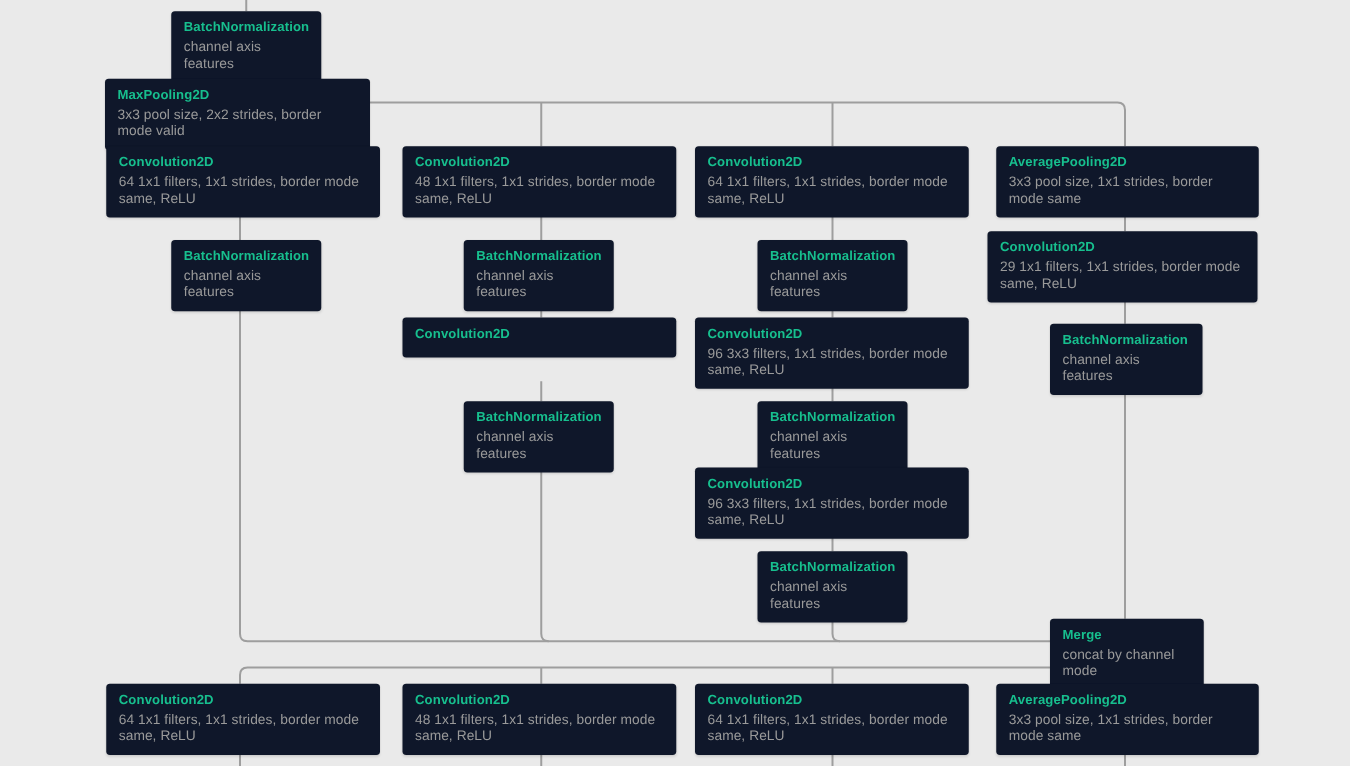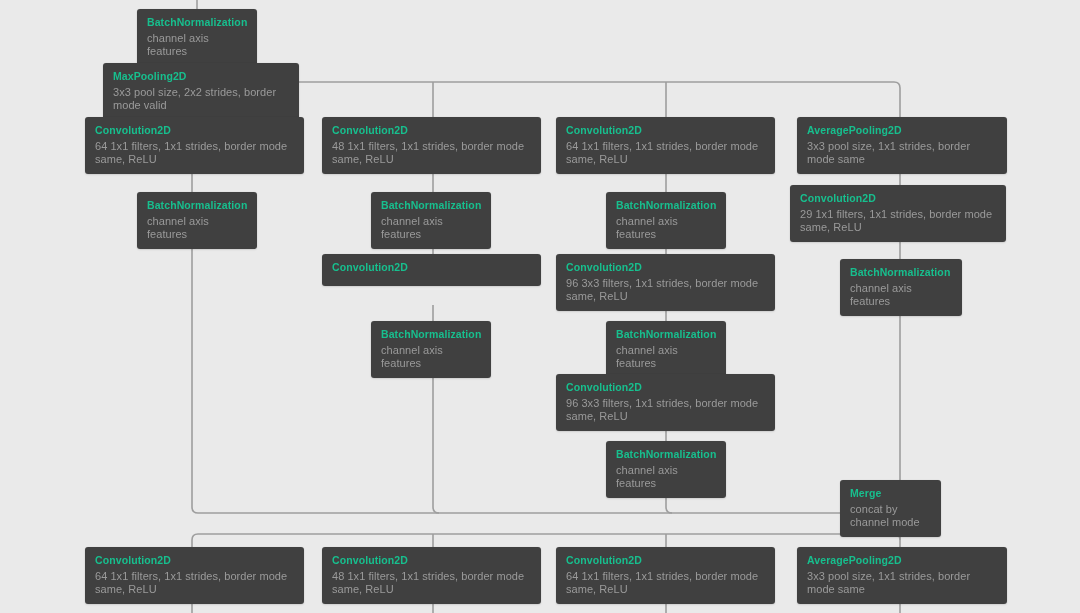--- a/index.html
+++ b/index.html
@@ -7,21 +7,21 @@
     width:1080px;height:613px;
     background:#eaeaea;
     font-family:"Liberation Sans", sans-serif;
     overflow:hidden;
     position:relative;
   }
   #canvas{position:absolute;inset:0;width:1080px;height:613px;}
   #edges{position:absolute;left:0;top:0;width:1080px;height:613px;}
   .node{
     position:absolute;
-    background:#404040;
+    background:#0f172a;
     border-radius:3px;
     box-shadow:0 1px 2px rgba(0,0,0,0.10), 0 0 0 0.5px rgba(0,0,0,0.035);
     padding:7px 10px 9px 10px;
     box-sizing:border-box;
   }
   .node .title{
     color:#17bf8e;
     font-size:10.5px;
     font-weight:bold;
     line-height:13px;
@@ -84,21 +84,21 @@
       <path d="M666,598 L666,613"></path>
       <path d="M900,585 L900,613"></path>
     </g>
   </svg>
 
   <div class="node" style="left:137px;top:9px;width:120px;">
     <div class="title">BatchNormalization</div>
     <div class="desc">channel axis features</div>
   </div>
 
-  <div class="node" style="left:103px;top:63px;width:196px;">
+  <div class="node" style="left:84px;top:63px;width:212px;">
     <div class="title">MaxPooling2D</div>
     <div class="desc">3x3 pool size, 2x2 strides, border mode valid</div>
   </div>
 
   <div class="node" style="left:85px;top:117px;width:219px;">
     <div class="title">Convolution2D</div>
     <div class="desc">64 1x1 filters, 1x1 strides, border mode same, ReLU</div>
   </div>
 
   <div class="node" style="left:137px;top:192px;width:120px;">
@@ -163,21 +163,21 @@
   <div class="node" style="left:790px;top:185px;width:216px;">
     <div class="title">Convolution2D</div>
     <div class="desc">29 1x1 filters, 1x1 strides, border mode same, ReLU</div>
   </div>
 
   <div class="node" style="left:840px;top:259px;width:122px;">
     <div class="title">BatchNormalization</div>
     <div class="desc">channel axis features</div>
   </div>
 
-  <div class="node" style="left:840px;top:480px;width:101px;">
+  <div class="node" style="left:840px;top:495px;width:123px;">
     <div class="title">Merge</div>
     <div class="desc">concat by channel mode</div>
   </div>
 
   <div class="node" style="left:85px;top:547px;width:219px;">
     <div class="title">Convolution2D</div>
     <div class="desc">64 1x1 filters, 1x1 strides, border mode same, ReLU</div>
   </div>
 
   <div class="node" style="left:322px;top:547px;width:219px;">

